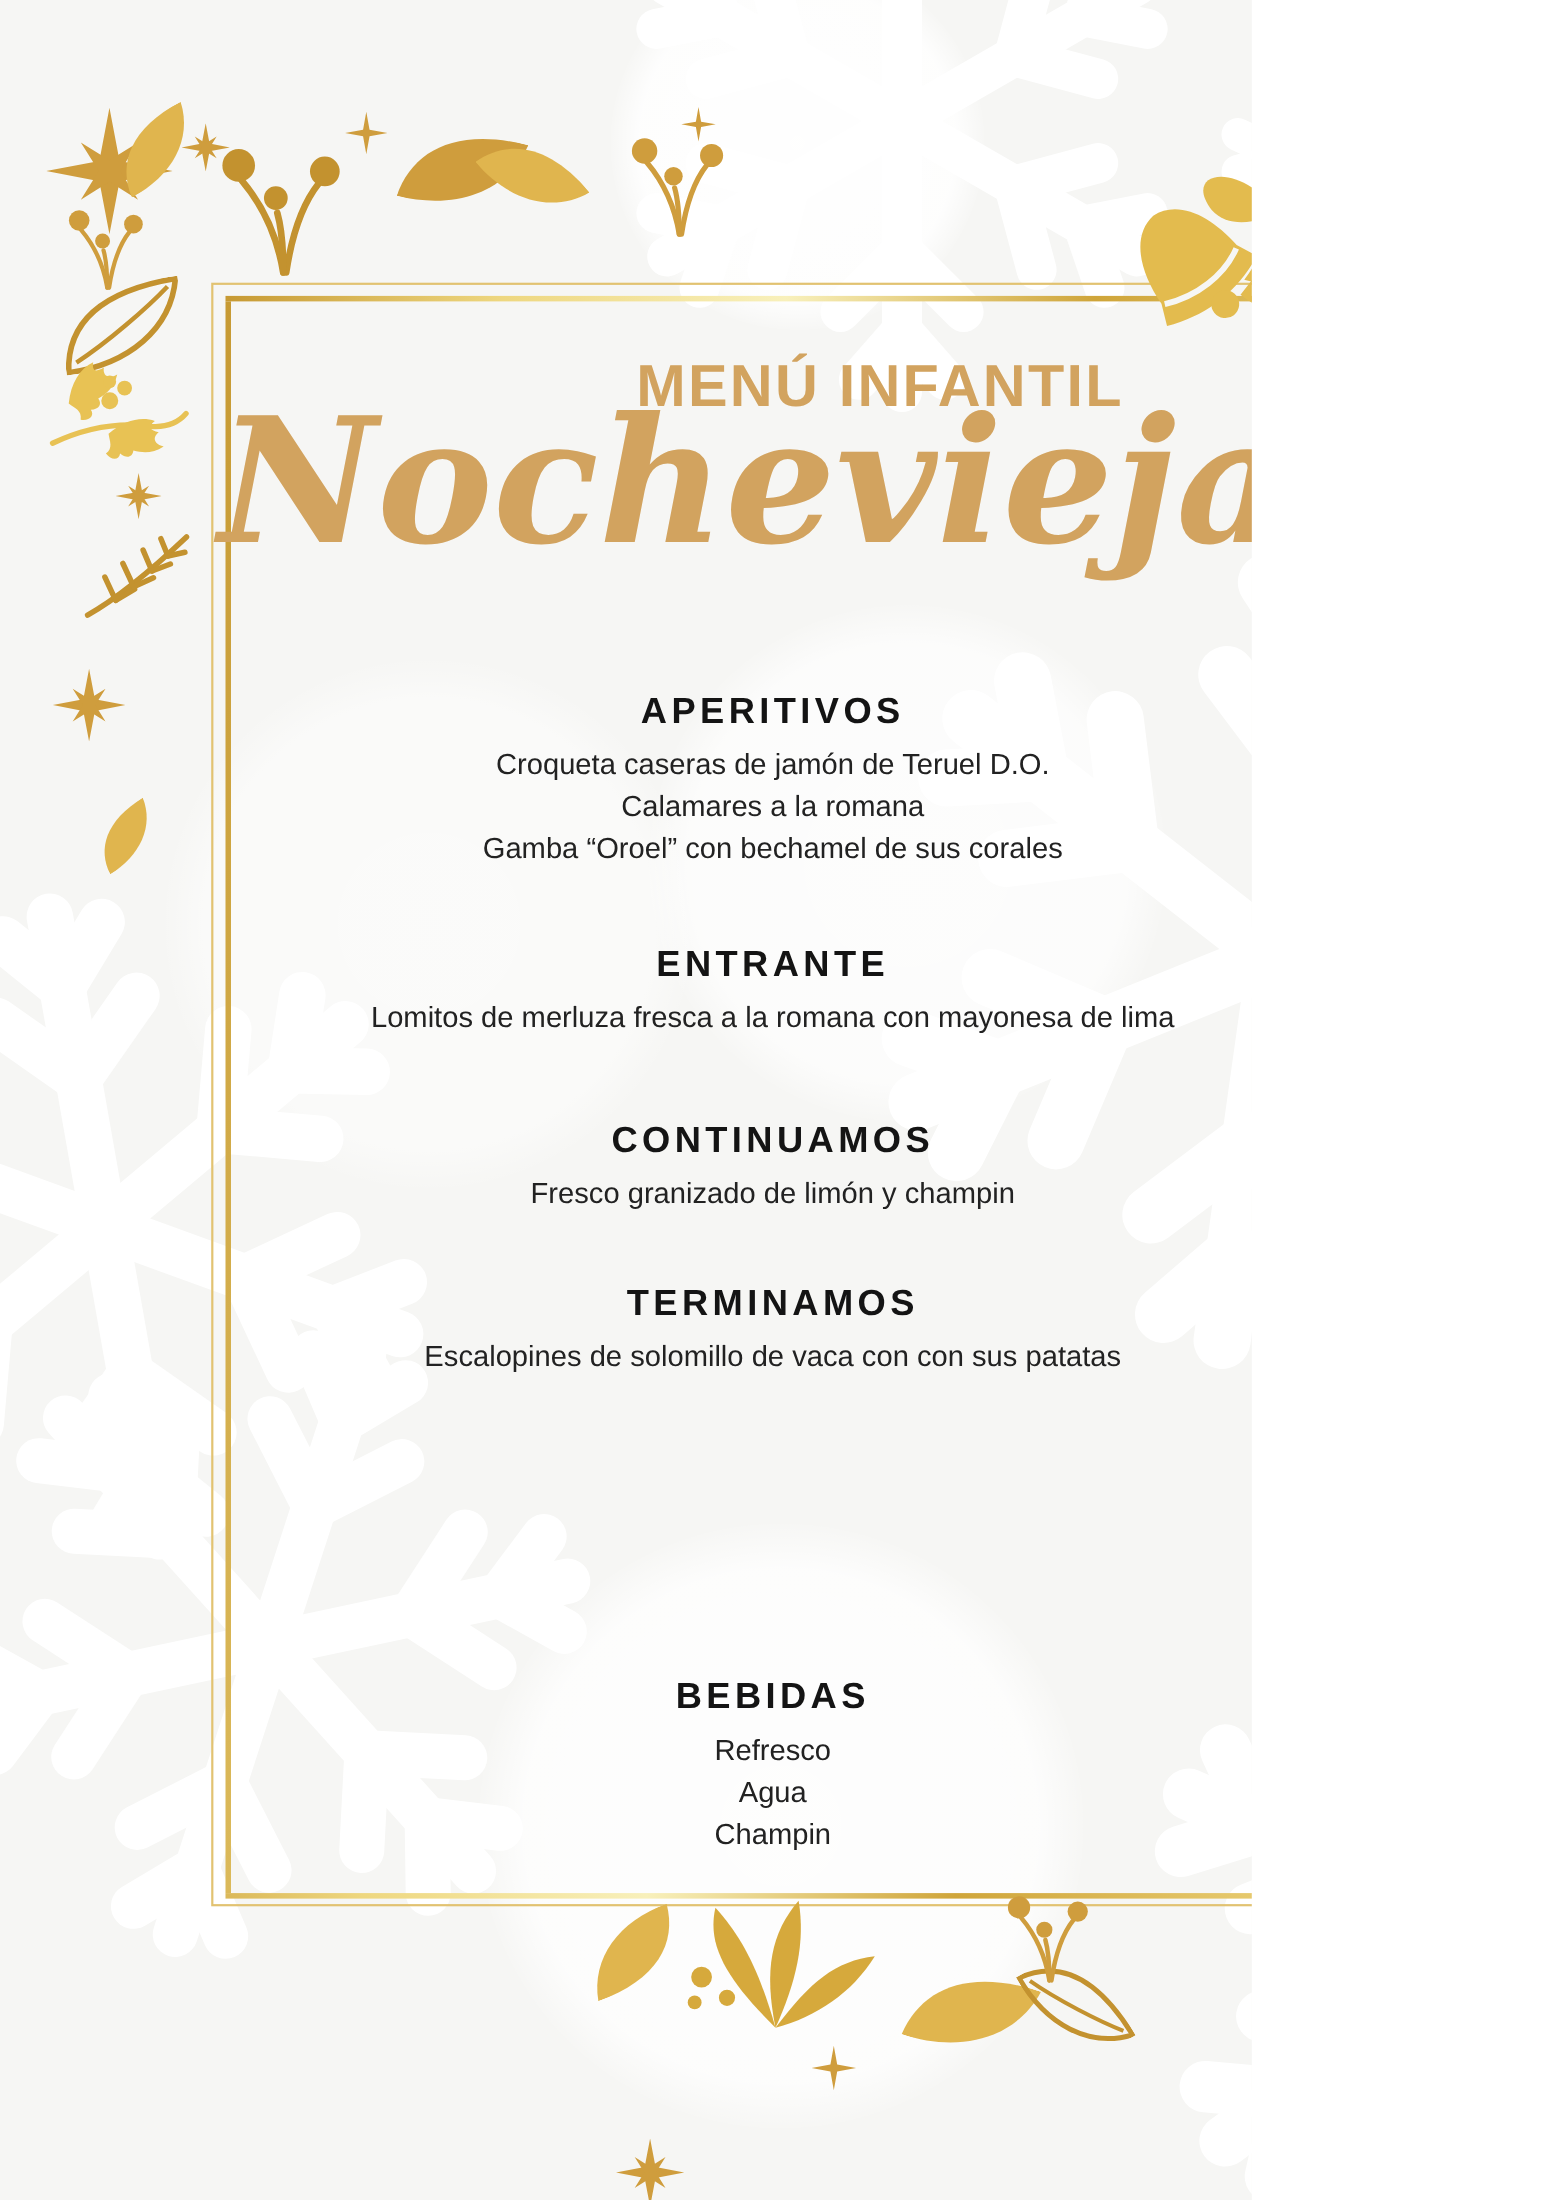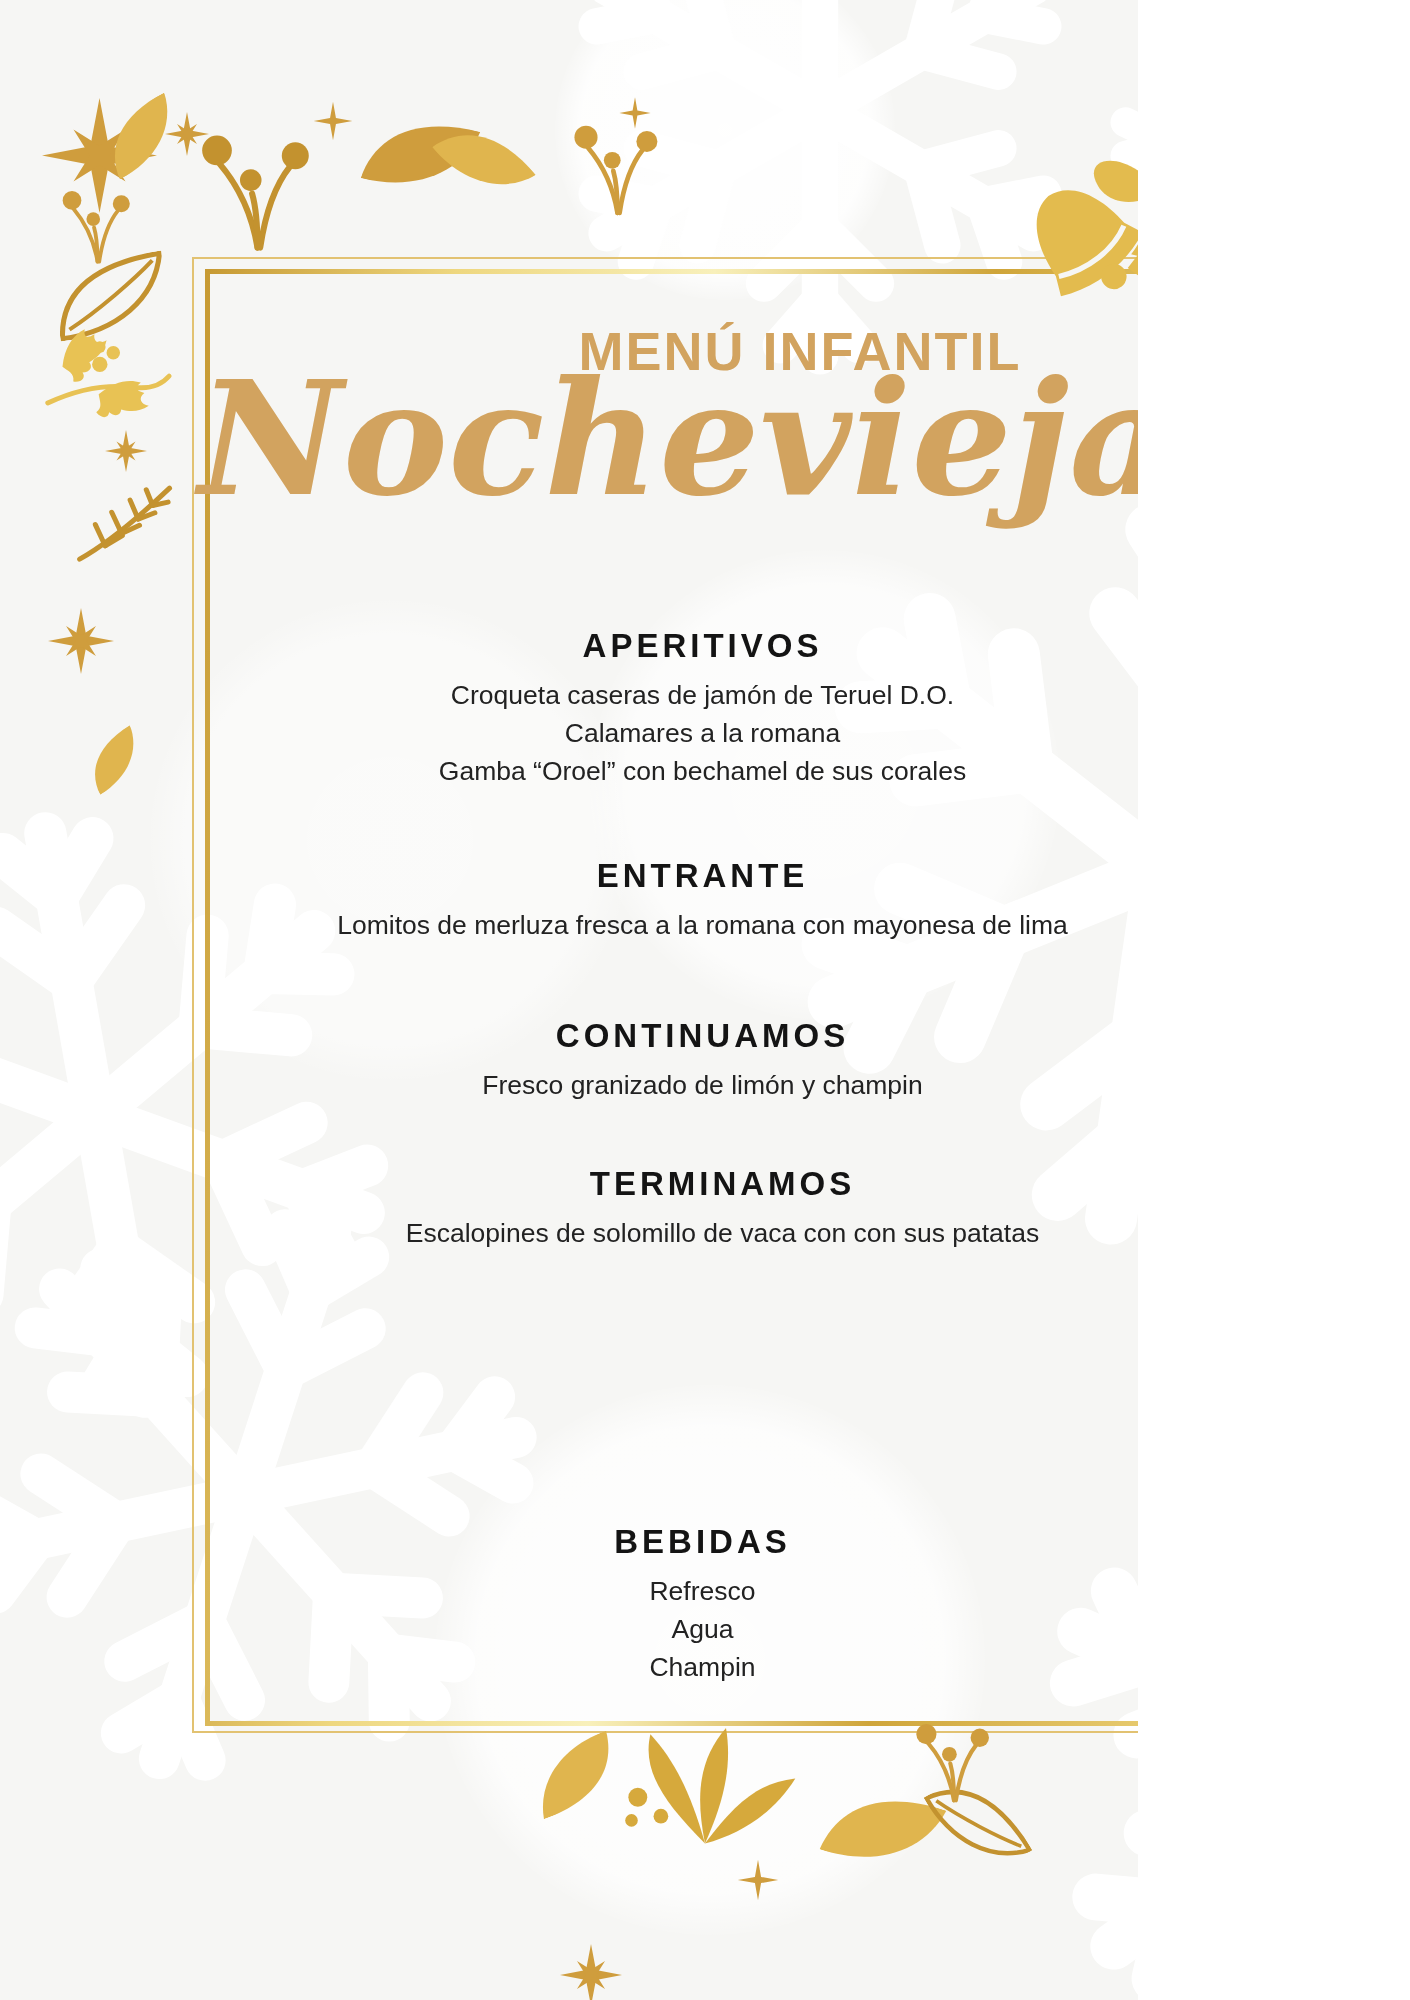--- a/index.html
+++ b/index.html
@@ -324,21 +324,21 @@
     </div>
   </div>
 
   <div class="sec" style="top:1012px;">
     <h2>CONTINUAMOS</h2>
     <div class="items">
       <div>Fresco granizado de limón y champin</div>
     </div>
   </div>
 
-  <div class="sec" style="top:1160px;padding-left:20px;">
+  <div class="sec" style="top:1160px;">
     <h2>TERMINAMOS</h2>
     <div class="items">
       <div>Escalopines de solomillo de vaca con con sus patatas</div>
     </div>
   </div>
 
 
   <div class="sec tight" style="top:1518px;">
     <h2>BEBIDAS</h2>
     <div class="items">

